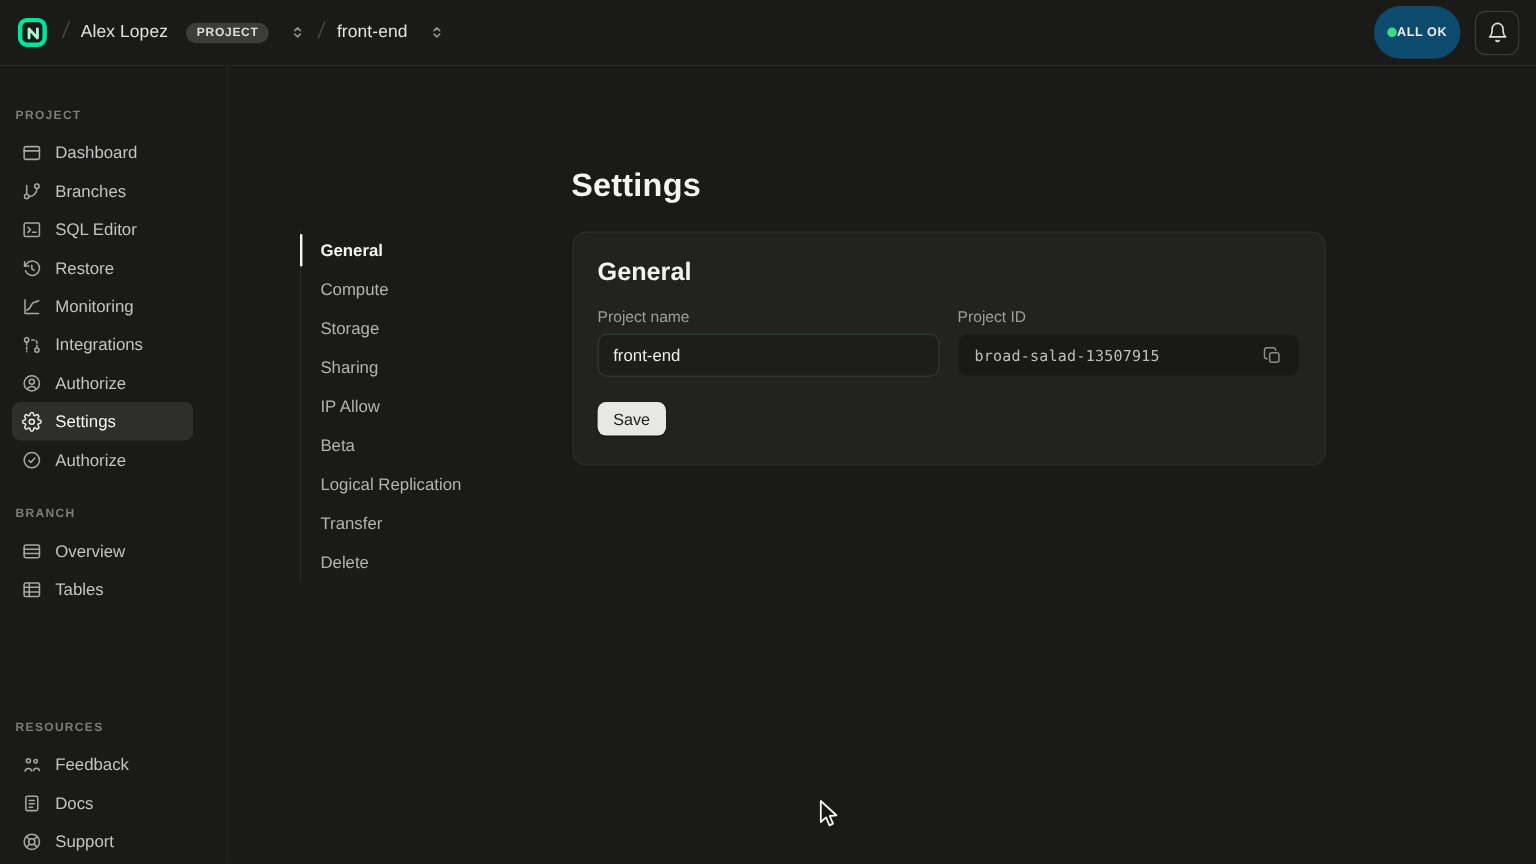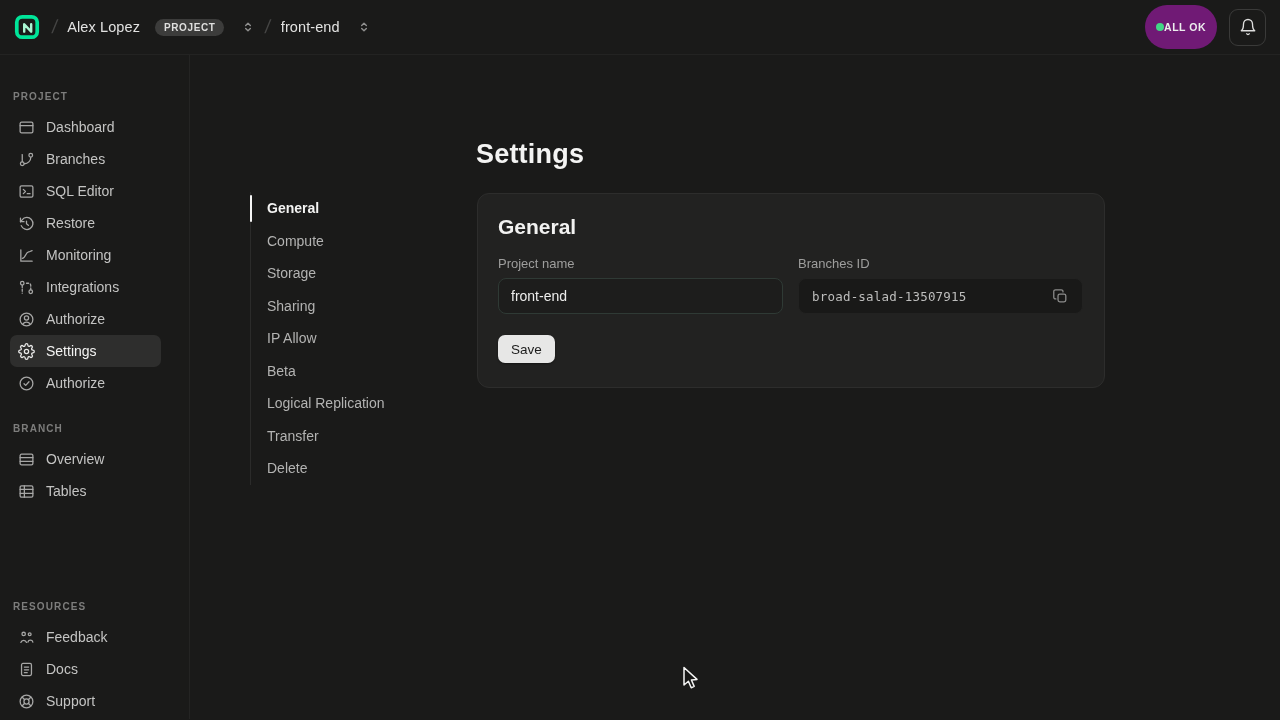--- a/index.html
+++ b/index.html
@@ -22,21 +22,21 @@
   .crumb-slash { color:#454544; font-size:19px; font-weight:300; margin:0 10px; transform:skewX(-8deg); }
   .crumb { display:flex; align-items:center; gap:15px; cursor:pointer; }
   .crumb-name { color:#e2e2e1; font-weight:500; font-size:14.5px; letter-spacing:.1px; }
   .pill {
     background:#3c3c3b; color:#dfdfde; font-size:10px; font-weight:700;
     letter-spacing:.6px; padding:3px 9px; border-radius:999px;
   }
   .updown { color:#8f8f8e; margin-left:2px; }
   .topbar-spacer { flex:1; }
   .status-pill {
-    display:flex; align-items:center; background:#701a75;
+    display:flex; align-items:center; background:#0c4a6e;
     border-radius:999px; padding:16px 11px; margin-right:12px; cursor:pointer;
   }
   .status-dot { width:8px; height:8px; border-radius:50%; background:#42d786; }
   .status-text { font-size:10.5px; font-weight:700; letter-spacing:.5px; color:#eceded; }
   .bell-btn {
     width:37px; height:37px; border:1px solid #3a3a39; border-radius:9px;
     background:transparent; display:flex; align-items:center; justify-content:center;
     color:#dededd; cursor:pointer;
   }
 
@@ -332,21 +332,21 @@
     </div>
 
     <section class="card">
       <h2 class="card-title">General</h2>
       <div class="fields">
         <div class="field">
           <div class="field-label">Project name</div>
           <input class="text-input" type="text" value="front-end" style="">
         </div>
         <div class="field">
-          <div class="field-label">Branches ID</div>
+          <div class="field-label">Project ID</div>
           <div class="id-box">
             <span class="id-text">broad-salad-13507915</span>
             <button class="copy-btn">
               <svg width="17" height="17" viewBox="0 0 24 24" fill="none" stroke="currentColor" stroke-width="1.8" stroke-linecap="round" stroke-linejoin="round">
                 <rect x="8.5" y="8.5" width="11" height="11" rx="2.5"></rect>
                 <path d="M5.5 15.5H5a2.5 2.5 0 0 1-2.5-2.5V5A2.5 2.5 0 0 1 5 2.5h8A2.5 2.5 0 0 1 15.5 5v.5"></path>
               </svg>
             </button>
           </div>
         </div>

